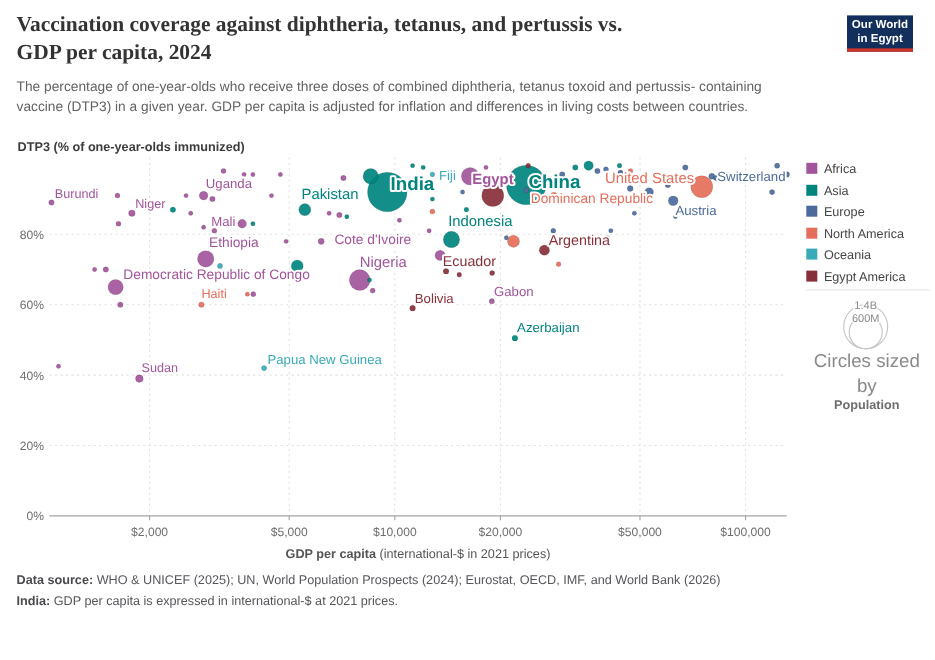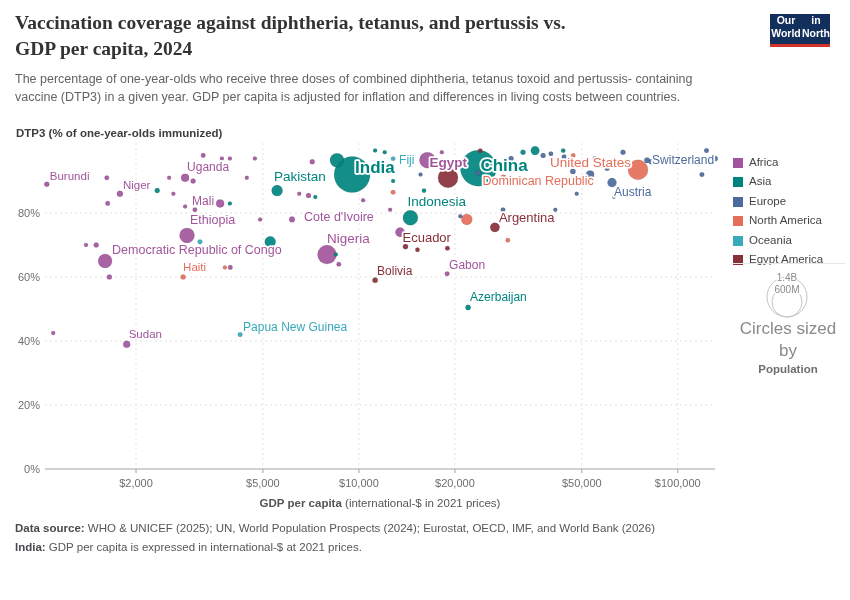--- a/index.html
+++ b/index.html
@@ -14,46 +14,46 @@
     white-space:pre-line;margin:0;
   }
   .page-subtitle{
     position:absolute;left:15px;top:71px;width:822px;
     font-size:12.5px;color:#636363;line-height:1.42;white-space:pre-line;margin:0;
   }
   .owid-logo{
     position:absolute;left:770px;top:14px;width:60px;height:30px;
     background:#12305b;border-bottom:3px solid #d13328;
     color:#ffffff;font-size:10.5px;font-weight:700;text-align:center;
-    display:flex;flex-direction:row;justify-content:center;line-height:1.25;
+    display:flex;flex-direction:column;justify-content:center;line-height:1.25;
   }
   svg.plot{position:absolute;left:0;top:0;}
   .legend{position:absolute;left:733px;top:148px;width:115px;}
-  .legend-item{display:flex;align-items:flex-end;height:19.5px;cursor:default;}
+  .legend-item{display:flex;align-items:flex-start;height:19.5px;cursor:default;}
   .legend-swatch{width:10px;height:10px;margin-right:6px;flex:0 0 auto;}
   .legend-label{font-size:11.5px;color:#454545;}
   .legend-divider{position:absolute;left:733px;top:263px;width:112px;border-top:1px solid #e7e7e7;}
   .size-caption{position:absolute;left:733px;top:318px;width:110px;text-align:center;}
   .size-caption-line1{font-size:17px;color:#8a8a8a;line-height:1.3;}
   .size-caption-line2{font-size:11.5px;color:#6e6e6e;font-weight:700;line-height:1.35;}
   .footer{position:absolute;left:15px;top:519px;width:820px;font-size:11.5px;color:#56565b;line-height:1.65;}
   .footer b{color:#4a4a4e;}
   .footer .license{color:#8a8a8a;}
 </style>
 </head>
 <body>
 
 <h1 class="page-title">Vaccination coverage against diphtheria, tetanus, and pertussis vs.
 GDP per capita, 2024</h1>
 <p class="page-subtitle">The percentage of one-year-olds who receive three doses of combined diphtheria, tetanus toxoid and pertussis- containing
 vaccine (DTP3) in a given year. GDP per capita is adjusted for inflation and differences in living costs between countries.</p>
 
 <div class="owid-logo">
   <span>Our World</span>
-  <span>in North</span>
+  <span>in Egypt</span>
 </div>
 
 <svg class="plot" id="plot" width="850" height="600" viewBox="0 0 850 600">
     <line x1="136" y1="143" x2="136" y2="469" stroke="#e2e2e2" stroke-width="1" stroke-dasharray="2,3"></line>
     <line x1="136" y1="469" x2="136" y2="473" stroke="#a3a3a3" stroke-width="1"></line>
     <text x="136" y="487" text-anchor="middle" font-size="11" fill="#6e6e6e">$2,000</text>
     <line x1="262.9030687655129" y1="143" x2="262.9030687655129" y2="469" stroke="#e2e2e2" stroke-width="1" stroke-dasharray="2,3"></line>
     <line x1="262.9030687655129" y1="469" x2="262.9030687655129" y2="473" stroke="#a3a3a3" stroke-width="1"></line>
     <text x="262.9030687655129" y="487" text-anchor="middle" font-size="11" fill="#6e6e6e">$5,000</text>
     <line x1="358.9015343827565" y1="143" x2="358.9015343827565" y2="469" stroke="#e2e2e2" stroke-width="1" stroke-dasharray="2,3"></line>

